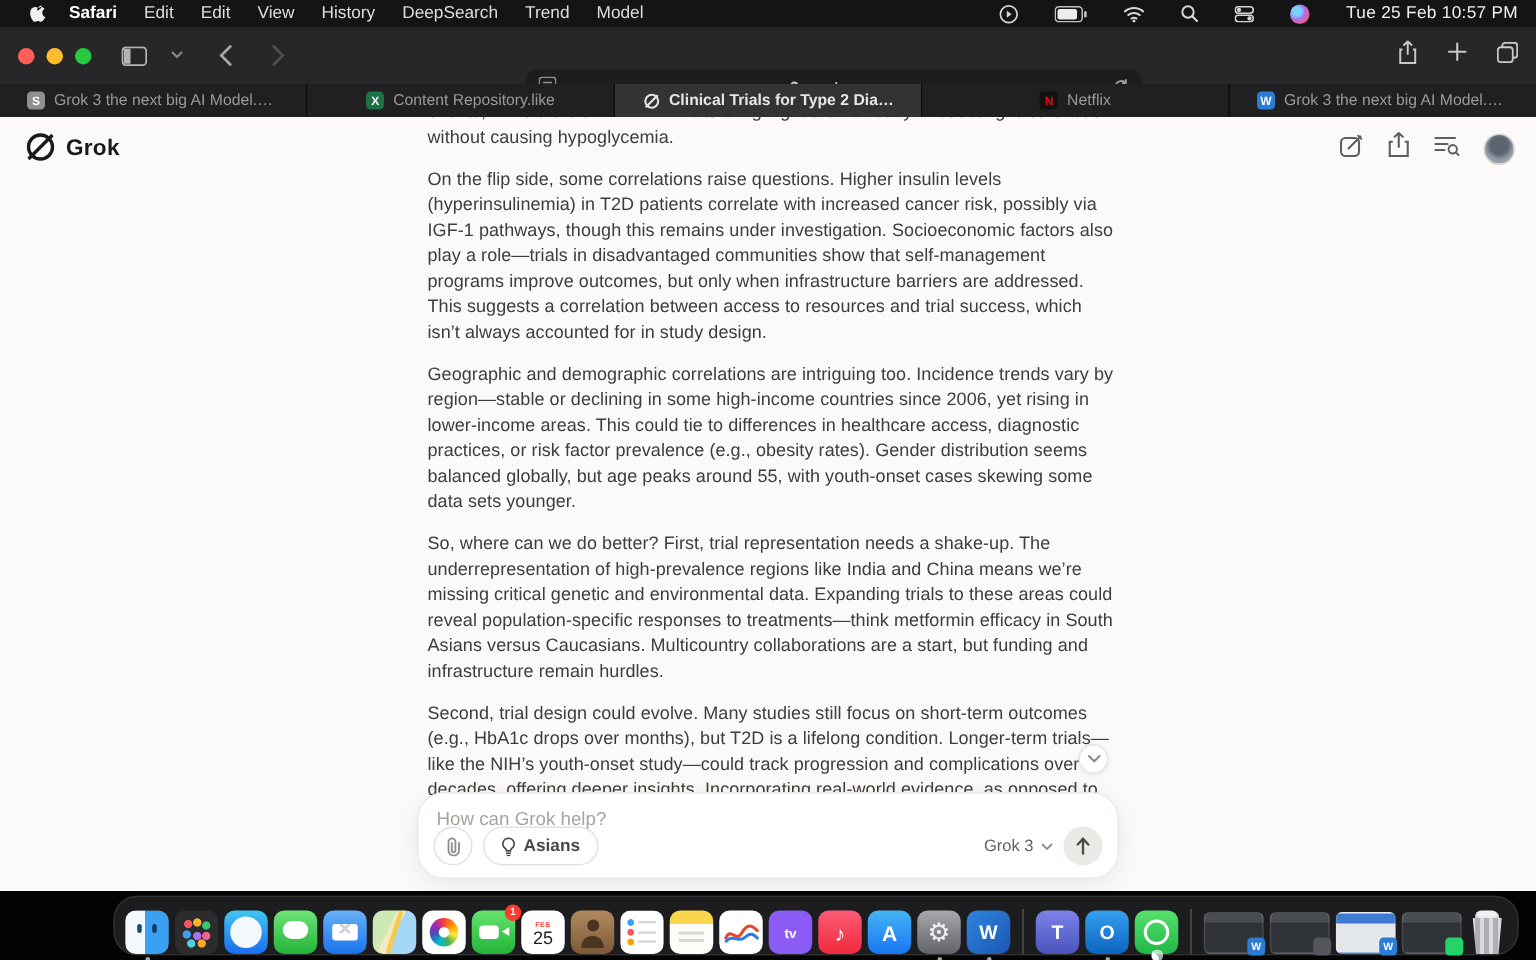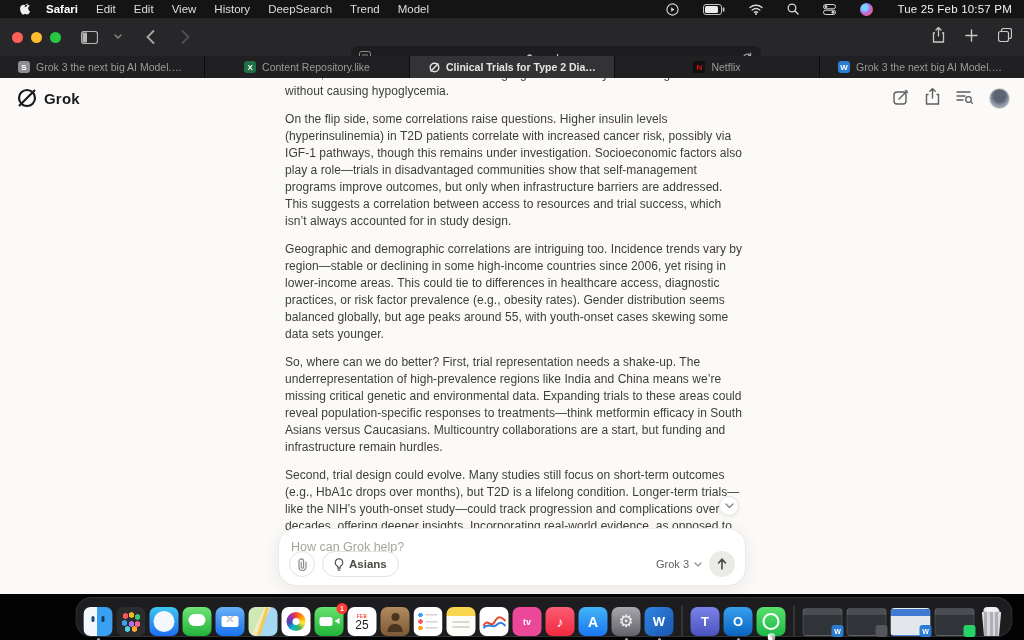--- a/index.html
+++ b/index.html
@@ -141,21 +141,21 @@
     background-image:radial-gradient(circle at 7px 8px,#3aa0f2 0 2px,transparent 2.5px),
       radial-gradient(circle at 7px 14.5px,#f5575d 0 2px,transparent 2.5px),
       radial-gradient(circle at 7px 21px,#ff9f0a 0 2px,transparent 2.5px),
       linear-gradient(#d4d4d4 0 0),linear-gradient(#d4d4d4 0 0),linear-gradient(#d4d4d4 0 0); 
     background-size:auto,auto,auto,12px 1.5px,12px 1.5px,12px 1.5px;
     background-position:0 0,0 0,0 0,12px 7px,12px 13.5px,12px 20px; background-repeat:no-repeat; }
   .di-notes { background:linear-gradient(180deg,#f9d64b 0 32%, #fdfdf8 32%); }
   .di-notes::after { content:""; position:absolute; top:14px; left:6px; width:17px; height:1.5px;
     background:#d9d9d2; box-shadow:0 5px 0 #d9d9d2; }
   .di-chartapp { background:#fff; overflow:hidden; }
-  .di-tv { background:#ec4899; color:#fff; font-size:9px; font-weight:bold; }
+  .di-tv { background:#8b5cf6; color:#fff; font-size:9px; font-weight:bold; }
   .di-music { background:linear-gradient(180deg,#fb5c74,#f2293e); color:#fff; font-size:14px; }
   .di-appstore { background:linear-gradient(180deg,#43b4f5,#1a76f2); color:#fff; font-size:14px; font-weight:bold; }
   .di-settings { background:linear-gradient(180deg,#a7a7ad,#62626a); color:#f0f0f0; font-size:17px; }
   .di-word { background:linear-gradient(135deg,#2f86e0,#1a55b0); color:#fff; font-size:13px; font-weight:bold; }
   .di-teams { background:linear-gradient(180deg,#7b83eb,#4b53bc); color:#fff; font-size:13px; font-weight:bold; }
   .di-outlook { background:linear-gradient(180deg,#35a0ee,#0b64c0); color:#fff; font-size:13px; font-weight:bold; }
   .di-whatsapp { background:linear-gradient(180deg,#57e06b,#1fb848); }
   .di-whatsapp::before { content:""; position:absolute; inset:6px; border-radius:50%; border:2.5px solid #fff; }
   .di-whatsapp::after { content:""; position:absolute; bottom:5px; left:6px; width:0; height:0;
     border-left:5px solid #fff; border-top:5px solid transparent; }

